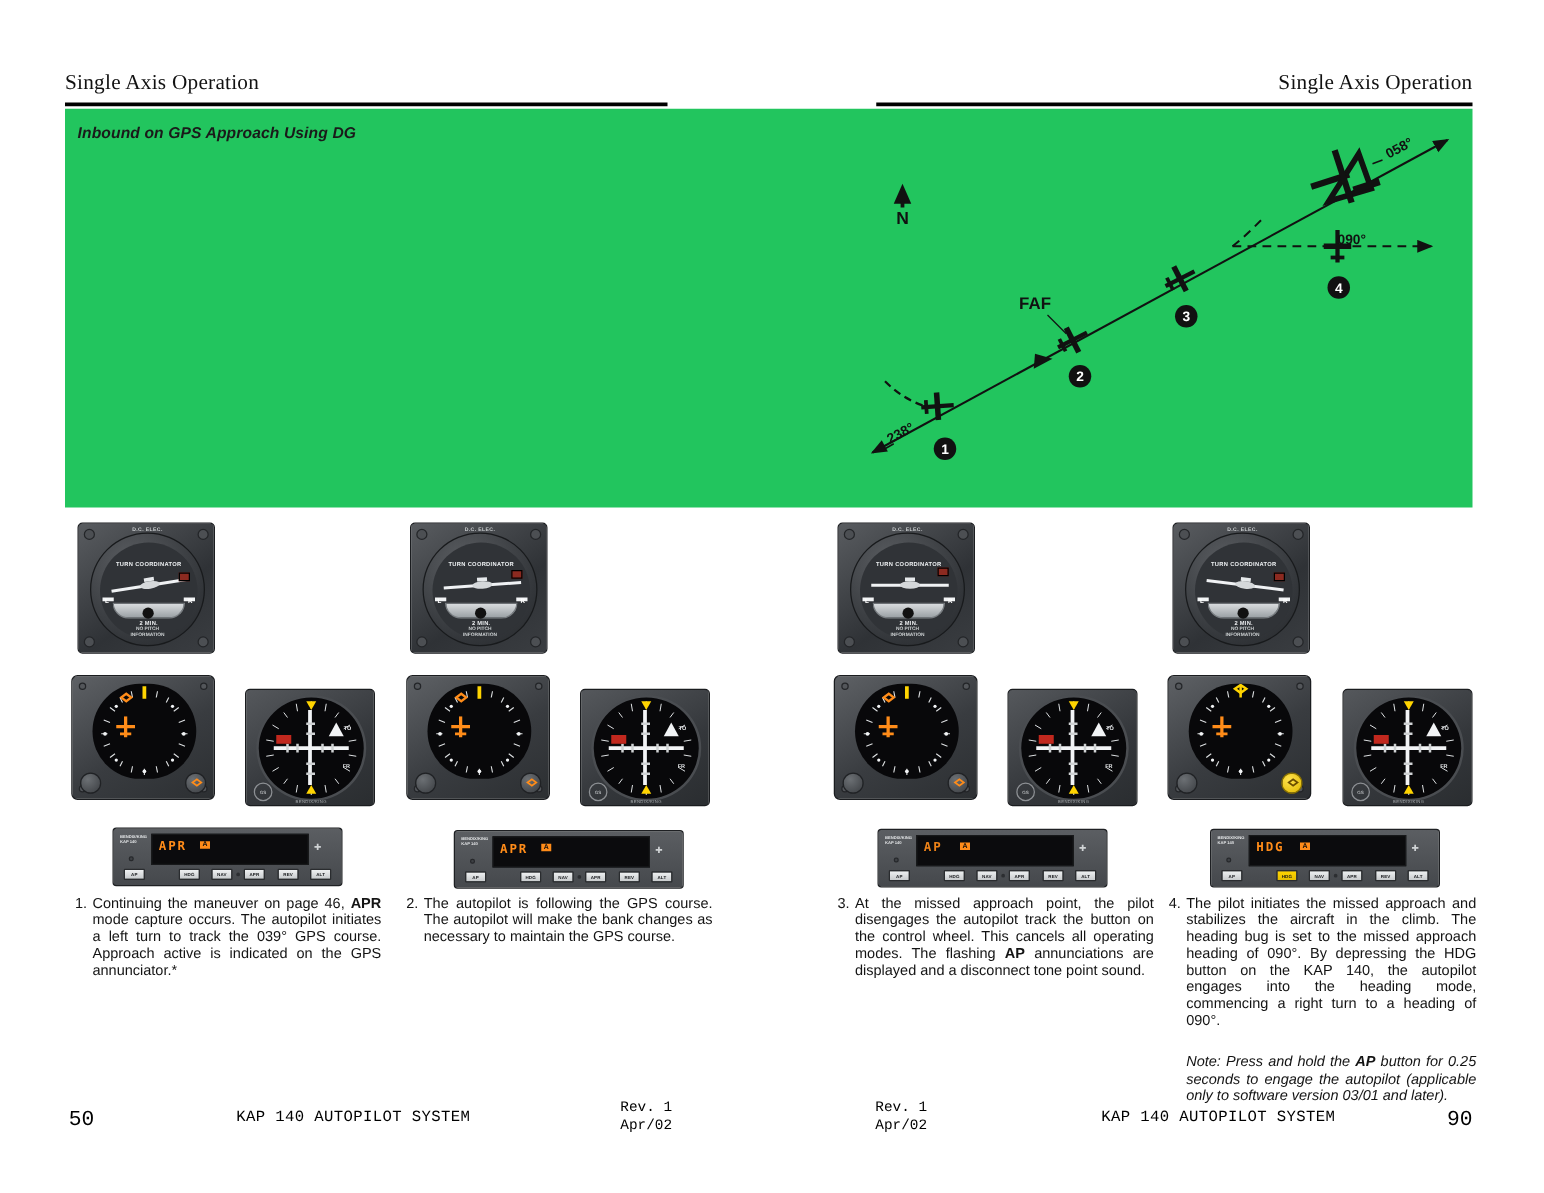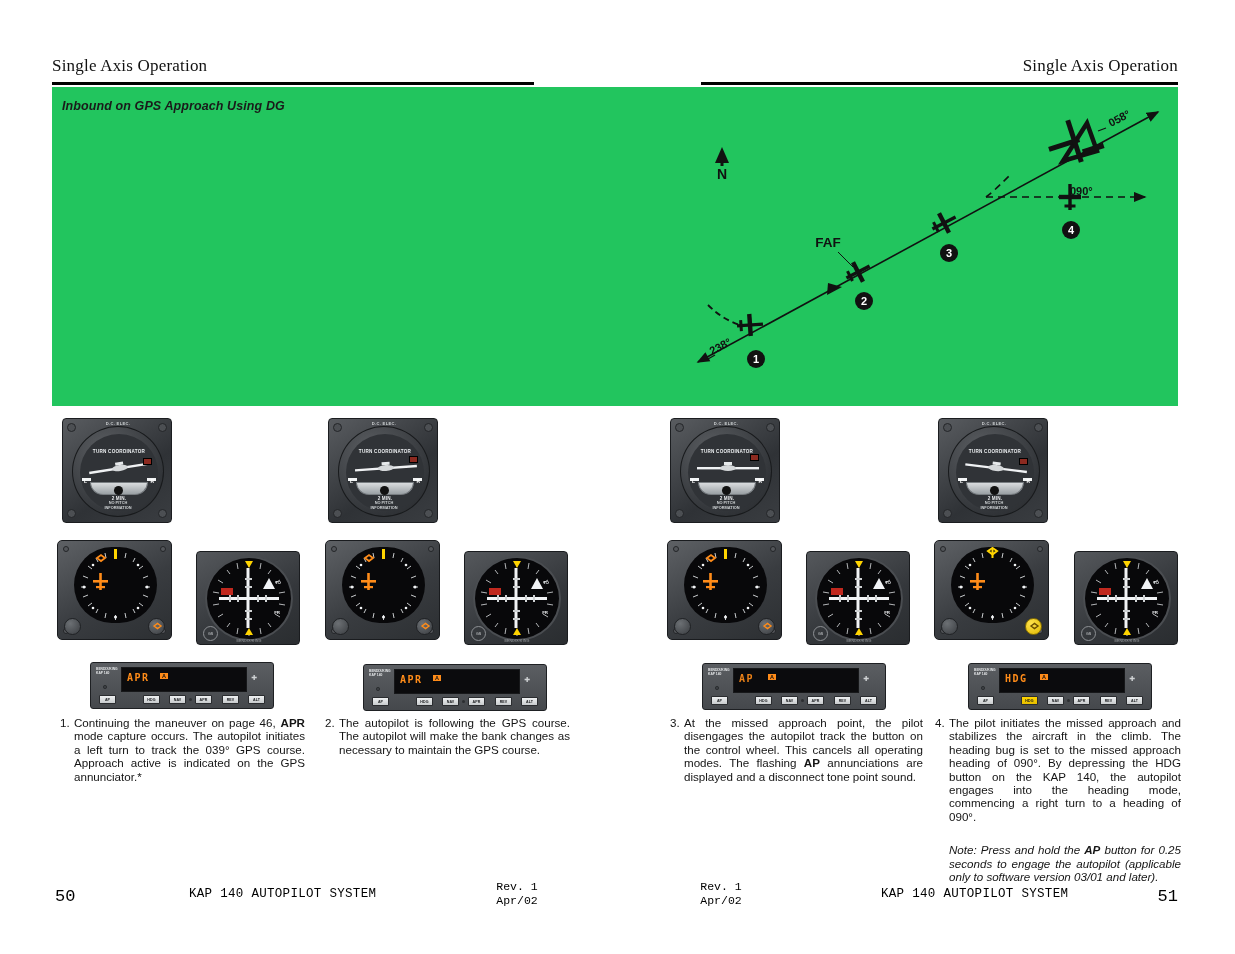--- a/index.html
+++ b/index.html
@@ -924,15 +924,15 @@
   <div class="ft ft-pageno" style="left:55px; bottom:48px;">50</div>
   <div class="ft ft-title" style="left:189px; bottom:53px;">KAP 140 AUTOPILOT SYSTEM</div>
   <div class="ft ft-rev" style="left:489px; bottom:46px; width:56px;">
     <span>Rev. 1</span><br><span>Apr/02</span>
   </div>
 
   <div class="ft ft-rev" style="left:693px; bottom:46px; width:56px;">
     <span>Rev. 1</span><br><span>Apr/02</span>
   </div>
   <div class="ft ft-title" style="left:881px; bottom:53px;">KAP 140 AUTOPILOT SYSTEM</div>
-  <div class="ft ft-pageno" style="right:57px; bottom:48px;">51</div>
+  <div class="ft ft-pageno" style="right:57px; bottom:48px;">90</div>
 
 </div>
 
 </body></html>

